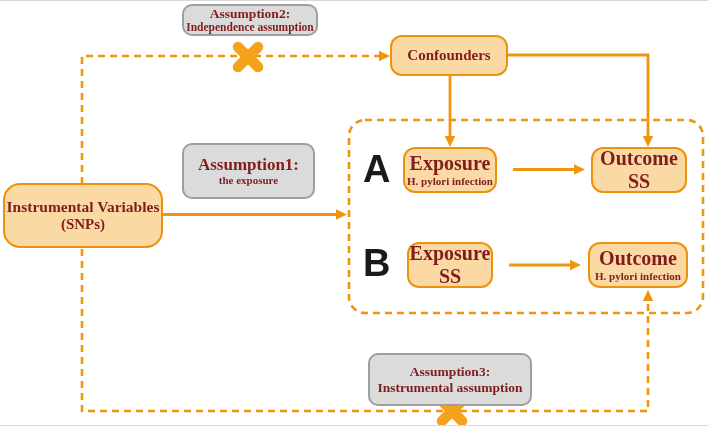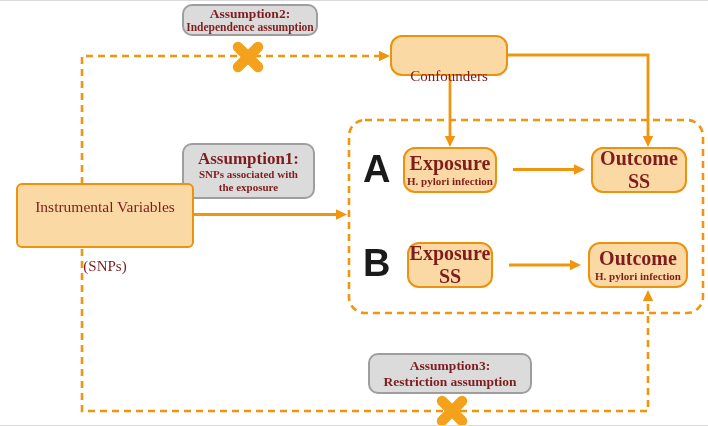--- a/index.html
+++ b/index.html
@@ -26,21 +26,21 @@
   }
   .obox{
     background:var(--box-fill,#fbd9a5);
     border:2px solid var(--box-border,#ec920d);
   }
   .gbox{
     background:var(--gray-fill,#dbdbdb);
     border:2px solid var(--gray-border,#9e9e9e);
     border-radius:10px;
   }
-  .t-lg{font-weight:normal;font-size:15px;margin-top:42px;}
+  .t-lg{font-weight:bold;font-size:15px;}
   .t-md{font-weight:bold;font-size:20px;}
   .t-sm{font-weight:bold;font-size:11px;}
   .t-xs{font-weight:bold;font-size:11px;}
   .panel-letter{
     position:absolute;
     font-family:"Liberation Sans", sans-serif;
     font-weight:600;
     font-size:38px;
     color:#1a1a1a;
     line-height:1;
@@ -92,25 +92,24 @@
     <div class="t-md" style="font-size:13.5px;">Assumption2:</div>
     <div class="t-sm" style="font-size:11.5px;">Independence assumption</div>
   </div>
 
   <div class="box obox" style="left:390px;top:34px;width:118px;height:41px;">
     <div class="t-lg">Confounders</div>
   </div>
 
   <div class="box gbox" style="left:182px;top:142px;width:133px;height:56px;">
     <div class="t-md" style="font-size:17px;">Assumption1:</div>
-    <div class="t-xs">SNPs associated with</div>
     <div class="t-xs">the exposure</div>
   </div>
 
-  <div class="box obox" style="left:16px;top:182px;width:178px;height:65px;border-radius:6px;">
+  <div class="box obox" style="left:3px;top:182px;width:160px;height:65px;border-radius:17px;">
     <div class="t-lg" style="font-size:15.5px;">Instrumental Variables</div>
     <div class="t-lg" style="font-size:15px;">(SNPs)</div>
   </div>
 
   <div class="panel-letter" style="left:363px;top:149px;">A</div>
 
   <div class="box obox" style="left:403px;top:146px;width:94px;height:46px;">
     <div class="t-md">Exposure</div>
     <div class="t-xs">
       <span class="ital">H. pylori</span>
@@ -131,18 +130,18 @@
   </div>
 
   <div class="box obox" style="left:588px;top:241px;width:100px;height:46px;">
     <div class="t-md">Outcome</div>
     <div class="t-xs">
       <span class="ital">H. pylori</span>
       <span>infection</span>
     </div>
   </div>
 
-  <div class="box gbox" style="left:368px;top:352px;width:164px;height:41px;">
+  <div class="box gbox" style="left:368px;top:352px;width:164px;height:53px;">
     <div class="t-md" style="font-size:13.5px;">Assumption3:</div>
-    <div class="t-md" style="font-size:13.5px;">Restriction assumption</div>
+    <div class="t-md" style="font-size:13.5px;">Instrumental assumption</div>
   </div>
 
 </div>
 
 </body></html>

